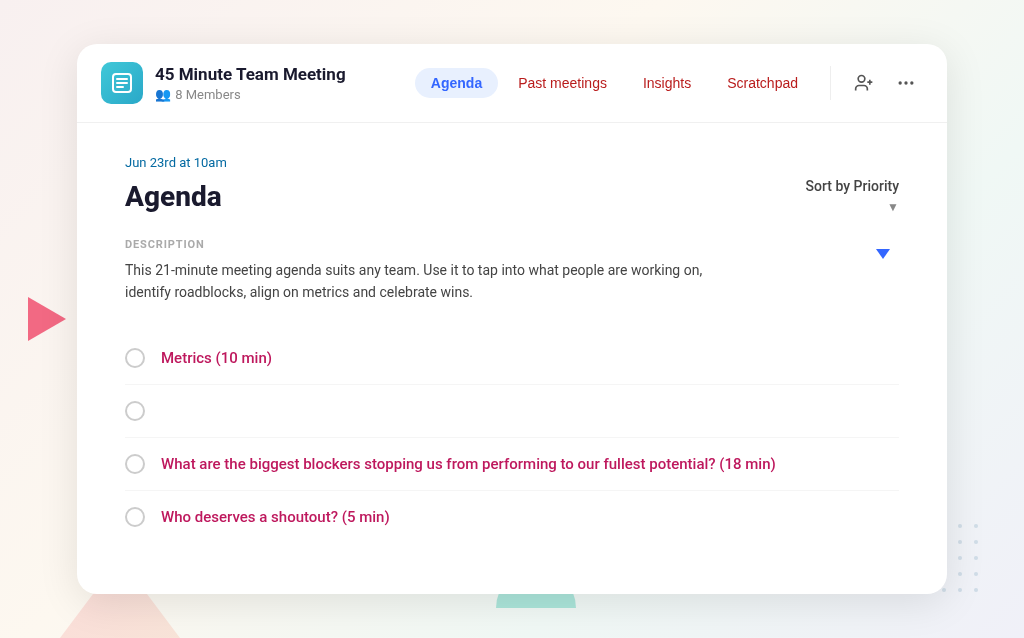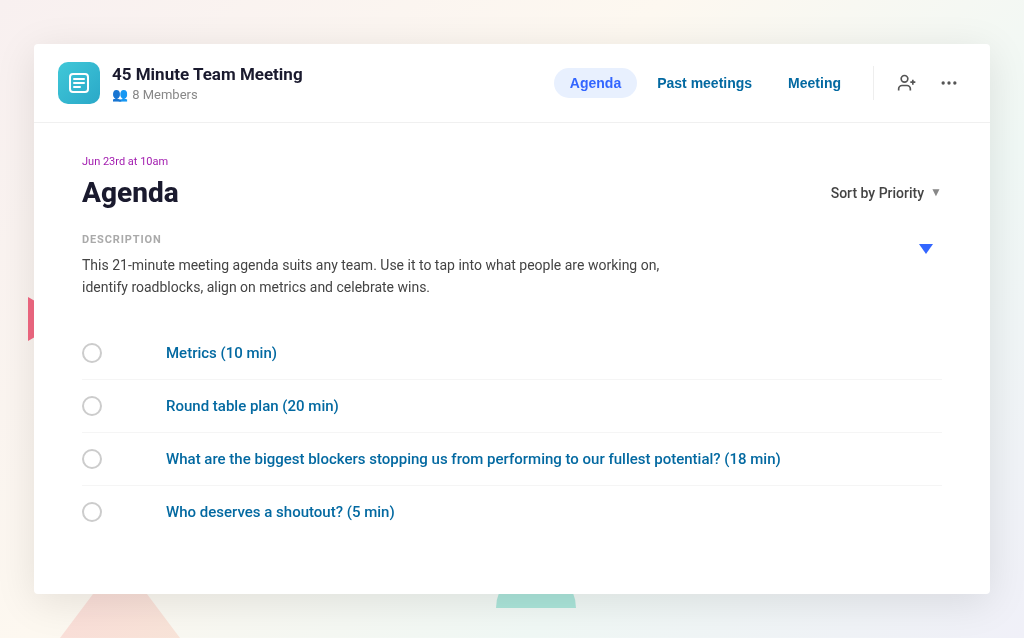--- a/index.html
+++ b/index.html
@@ -67,22 +67,22 @@
       width: 120px;
       height: 80px;
       background: linear-gradient(135deg, #f8c0c0 0%, #f8d0c0 100%);
       clip-path: polygon(0 100%, 100% 100%, 50% 0);
       opacity: 0.5;
     }
 
     
     .card {
       background: #ffffff;
-      border-radius: 4px;
-      width: 956px;
+      border-radius: 20px;
+      width: 870px;
       min-height: 550px;
       box-shadow: 0 8px 40px rgba(0,0,0,0.10);
       overflow: hidden;
       position: relative;
       z-index: 10;
     }
 
     
     .header {
       display: flex;
@@ -138,23 +138,23 @@
       display: flex;
       align-items: center;
       gap: 4px;
       margin-right: 16px;
     }
 
     .nav-tab {
       padding: 7px 16px;
       border-radius: 20px;
       font-size: 14px;
-      color: #0369a1;
+      color: #b91c1c;
       cursor: pointer;
-      font-weight: 700;
+      font-weight: 400;
       border: none;
       background: none;
     }
 
     .nav-tab.active {
       background: #e8f0fe;
       color: #3366ff;
       font-weight: 600;
     }
 
@@ -179,46 +179,47 @@
       color: #555;
       font-size: 18px;
     }
 
     
     .content {
       padding: 32px 48px 40px;
     }
 
     .date-label {
-      font-size: 11px;
-      color: #a21caf;
+      font-size: 13px;
+      color: #0369a1;
       margin-bottom: 8px;
     }
 
     .agenda-header {
       display: flex;
       align-items: center;
       justify-content: space-between;
       margin-bottom: 24px;
     }
 
     .agenda-title {
       font-size: 28px;
       font-weight: 800;
       color: #1a1a2e;
     }
 
     .sort-control {
       display: flex;
-      align-items: flex-start;
+      align-items: flex-end;
       gap: 6px;
       cursor: pointer;
       color: #444;
       font-size: 14px;
       font-weight: 500;
+      flex-direction: column;
     }
 
     .sort-arrow {
       color: #888;
       font-size: 12px;
     }
 
     
     .description-section {
       position: relative;
@@ -284,23 +285,22 @@
       width: 20px;
       height: 20px;
       border-radius: 50%;
       border: 2px solid #ccc;
       flex-shrink: 0;
       background: white;
     }
 
     .item-label {
       font-size: 15px;
-      color: #0369a1;
+      color: #be185d;
       font-weight: 500;
-      margin-left: 48px;
     }
   </style>
 </head>
 <body>
 
 <div class="bg-play-btn"></div>
 <div class="bg-dots">
   <div class="bg-dot"></div>
     <div class="bg-dot"></div>
     <div class="bg-dot"></div>
@@ -372,21 +372,22 @@
       <div class="meeting-title">45 Minute Team Meeting</div>
       <div class="meeting-members">
         <span class="members-icon">👥</span>
         <span>8 Members</span>
       </div>
     </div>
 
     <nav class="nav-tabs">
       <button class="nav-tab active">Agenda</button>
       <button class="nav-tab">Past meetings</button>
-      <button class="nav-tab">Meeting</button>
+      <button class="nav-tab">Insights</button>
+      <button class="nav-tab">Scratchpad</button>
     </nav>
 
     <div class="header-actions">
       <button class="icon-btn" title="Add member">
         <svg width="20" height="20" viewBox="0 0 24 24" fill="none" stroke="currentColor" stroke-width="2">
           <path d="M16 21v-2a4 4 0 0 0-4-4H6a4 4 0 0 0-4 4v2"></path>
           <circle cx="9" cy="7" r="4"></circle>
           <line x1="19" y1="8" x2="19" y2="14"></line>
           <line x1="22" y1="11" x2="16" y2="11"></line>
         </svg>
@@ -421,21 +422,20 @@
       </div>
     </div>
 
     <div class="agenda-items">
       <div class="agenda-item">
         <div class="item-radio"></div>
         <span class="item-label">Metrics (10 min)</span>
       </div>
       <div class="agenda-item">
         <div class="item-radio"></div>
-        <span class="item-label">Round table plan (20 min)</span>
       </div>
       <div class="agenda-item">
         <div class="item-radio"></div>
         <span class="item-label">What are the biggest blockers stopping us from performing to our fullest potential? (18 min)</span>
       </div>
       <div class="agenda-item">
         <div class="item-radio"></div>
         <span class="item-label">Who deserves a shoutout? (5 min)</span>
       </div>
     </div>

